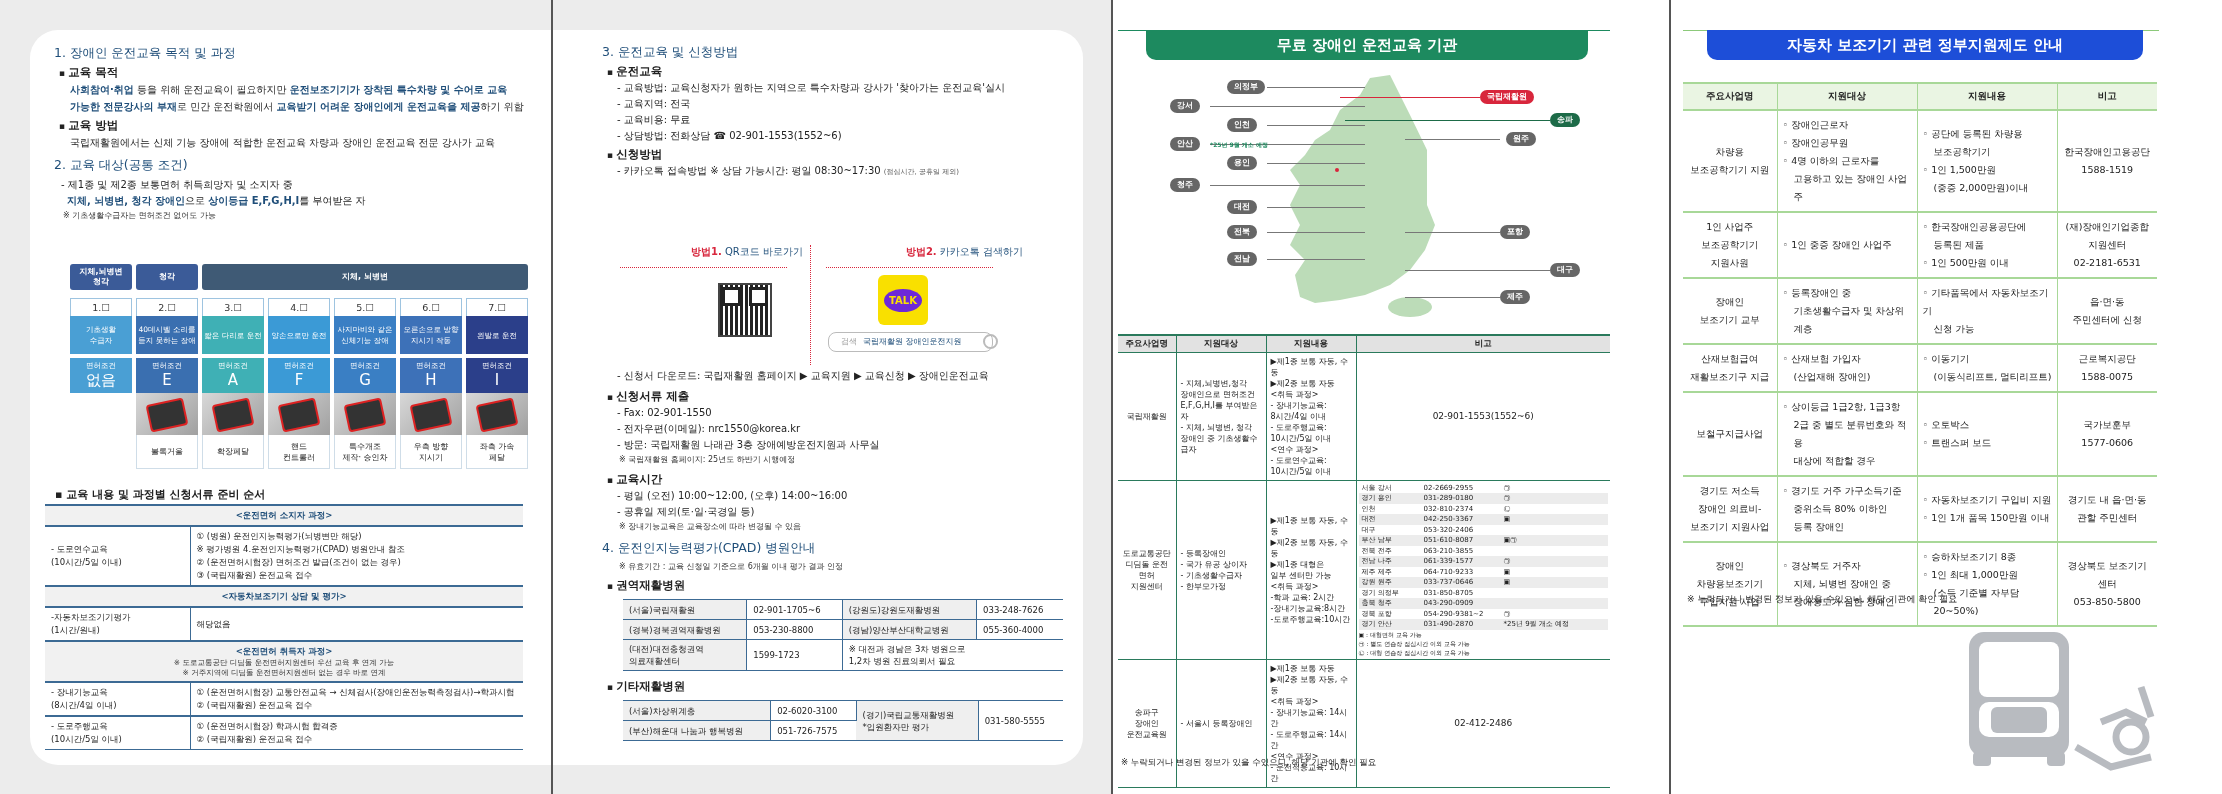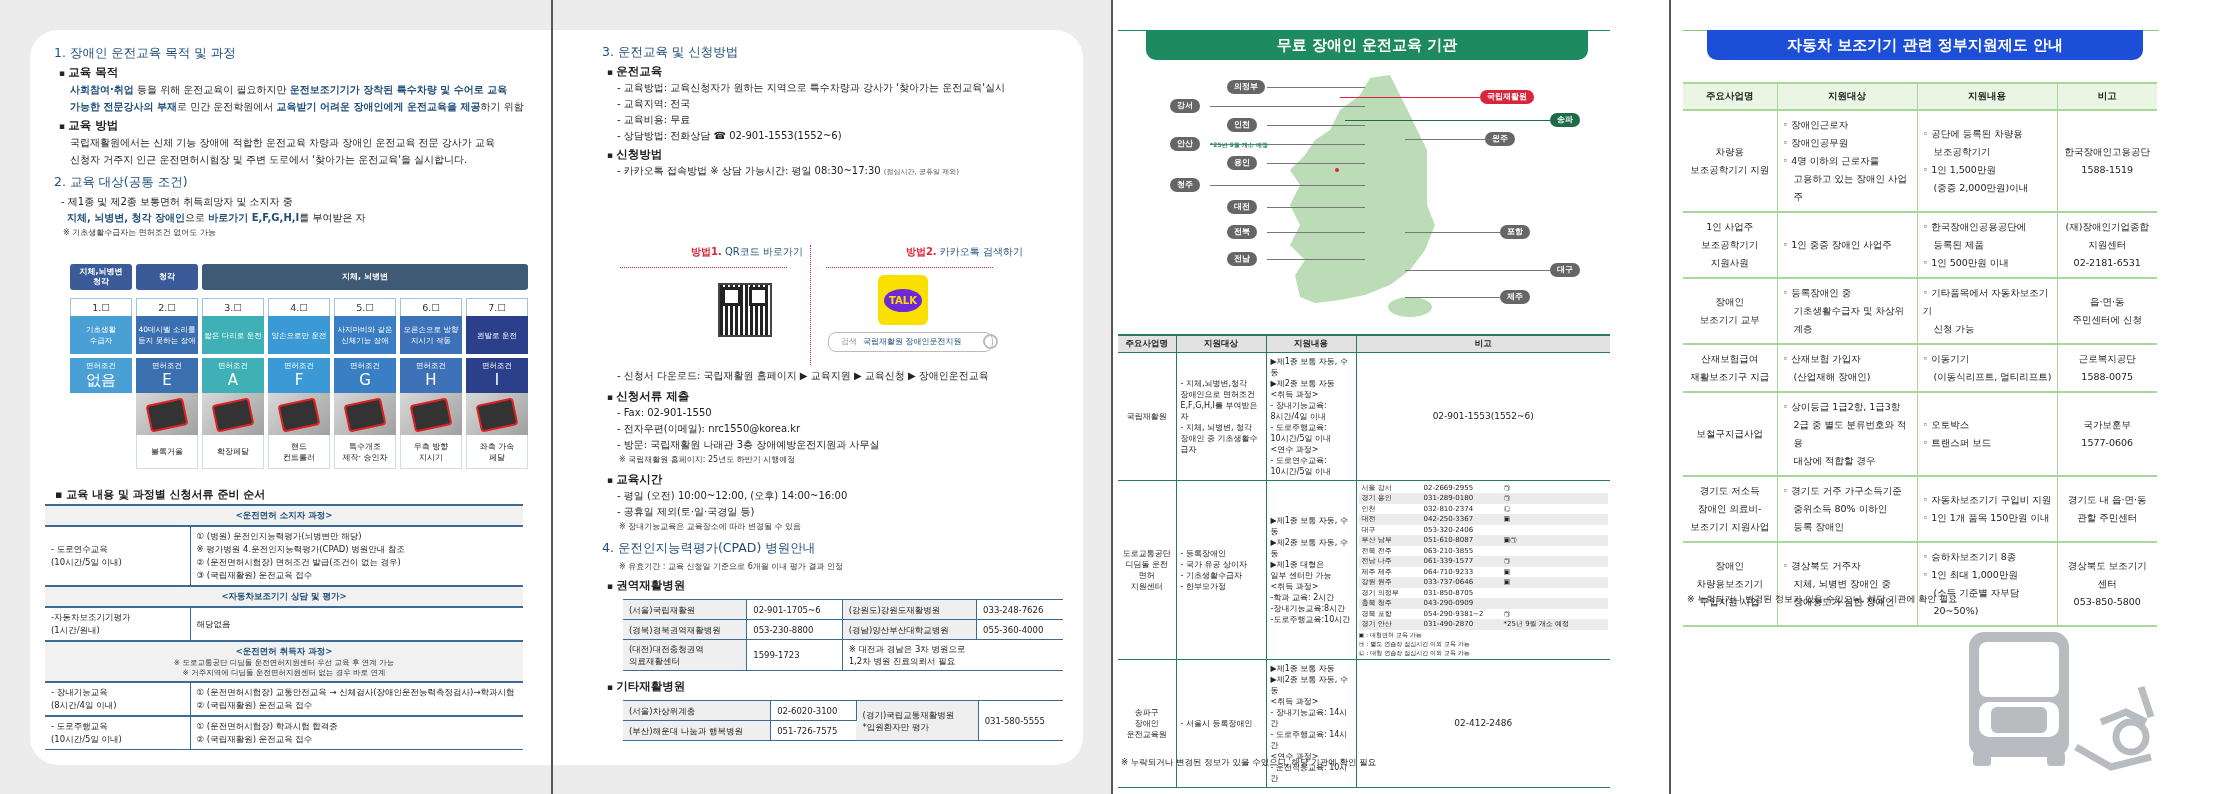--- a/index.html
+++ b/index.html
@@ -89,24 +89,23 @@
   <div class="card c1">
     <div style="position:absolute;left:15px;top:15px;width:505px">
       <div class="h1">1. 장애인 운전교육 목적 및 과정</div>
       <div class="sub">교육 목적</div>
       <div id="purpose">
           <div class="para"><span class="blue">사회참여·취업</span> 등을 위해 운전교육이 필요하지만 <span class="blue">운전보조기기가 장착된 특수차량 및 수어로 교육</span></div>
           <div class="para"><span class="blue">가능한 전문강사의 부재</span>로 민간 운전학원에서 <span class="blue">교육받기 어려운 장애인에게 운전교육을 제공</span>하기 위함</div>
         </div>
       <div class="sub">교육 방법</div>
       <div class="para">국립재활원에서는 신체 기능 장애에 적합한 운전교육 차량과 장애인 운전교육 전문 강사가 교육</div>
-      <div class="para">신청자 거주지 인근 운전면허시험장 및 주변 도로에서 '찾아가는 운전교육'을 실시합니다.</div>
       <div class="h1" style="margin-top:6px">2. 교육 대상(공통 조건)</div>
       <div class="line" style="margin-left:16px">- 제1종 및 제2종 보통면허 취득희망자 및 소지자 중</div>
-      <div id="target2" class="line" style="margin-left:22px"><span class="blue">지체, 뇌병변, 청각 장애인</span>으로 <span class="blue">바로가기 E,F,G,H,I</span>를 부여받은 자</div>
+      <div id="target2" class="line" style="margin-left:22px"><span class="blue">지체, 뇌병변, 청각 장애인</span>으로 <span class="blue">상이등급 E,F,G,H,I</span>를 부여받은 자</div>
       <div class="note" style="margin-left:18px">※ 기초생활수급자는 면허조건 없어도 가능</div>
     </div>
   </div>
   <div class="lic" id="lic">
       <div class="lhdr" style="left:0px;width:62px;background:#3b5b98">지체,뇌병변<br>청각</div>
       <div class="lhdr" style="left:66px;width:62px;background:#3b5b98">청각</div>
       <div class="lhdr" style="left:132px;width:326px;background:#3f5a75">지체, 뇌병변</div>
       <div class="col" style="left:0px;width:62px">
       <div class="num">1.☐</div>
       <div class="desc" style="background:#4a9fd4">기초생활<br>수급자</div>
@@ -291,21 +290,21 @@
         <div class="mlabel" style="left:62px;top:81px">용인</div>
         <div class="mline" style="left:102px;top:88px;width:98px"></div>
         <div class="mlabel" style="left:5px;top:103px">청주</div>
         <div class="mline" style="left:45px;top:110px;width:155px"></div>
         <div class="mlabel" style="left:62px;top:125px">대전</div>
         <div class="mline" style="left:102px;top:132px;width:98px"></div>
         <div class="mlabel" style="left:62px;top:150px">전북</div>
         <div class="mline" style="left:102px;top:157px;width:98px"></div>
         <div class="mlabel" style="left:62px;top:177px">전남</div>
         <div class="mline" style="left:102px;top:184px;width:98px"></div>
-        <div class="mlabel" style="left:320px;top:57px">원주</div>
+        <div class="mlabel" style="left:341px;top:57px">원주</div>
         <div class="mline" style="left:240px;top:64px;width:95px"></div>
         <div class="mlabel" style="left:335px;top:150px">포항</div>
         <div class="mline" style="left:240px;top:157px;width:95px"></div>
         <div class="mlabel" style="left:385px;top:188px">대구</div>
         <div class="mline" style="left:240px;top:195px;width:145px"></div>
         <div class="mlabel" style="left:335px;top:215px">제주</div>
         <div class="mline" style="left:240px;top:222px;width:95px"></div>
         <div class="mlabel" style="left:315px;top:15px;background:#d8263c">국립재활원</div>
         <div class="mline" style="left:175px;top:22px;width:140px;border-color:#d8263c"></div>
         <div class="mlabel" style="left:385px;top:38px;background:#1d6b48">송파</div>

